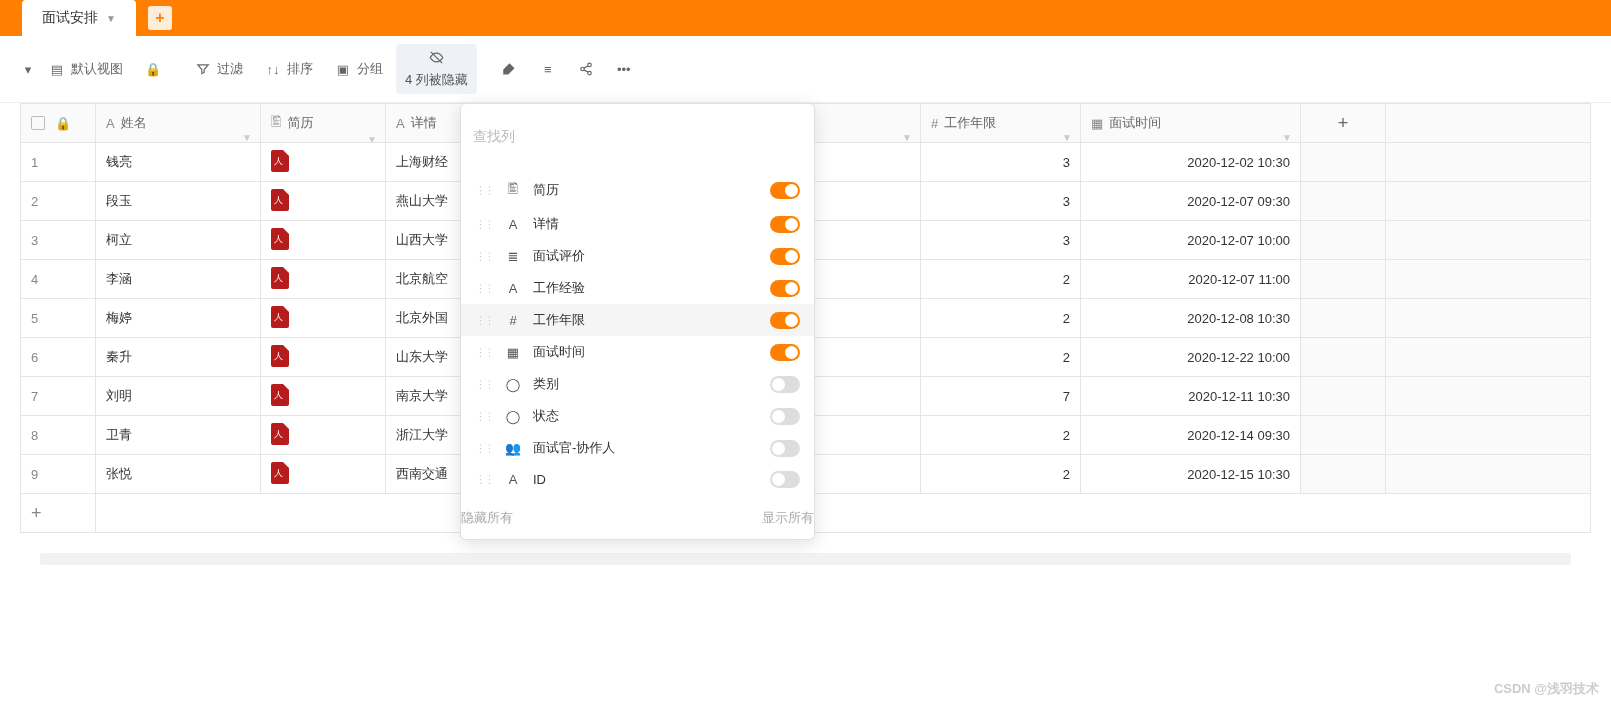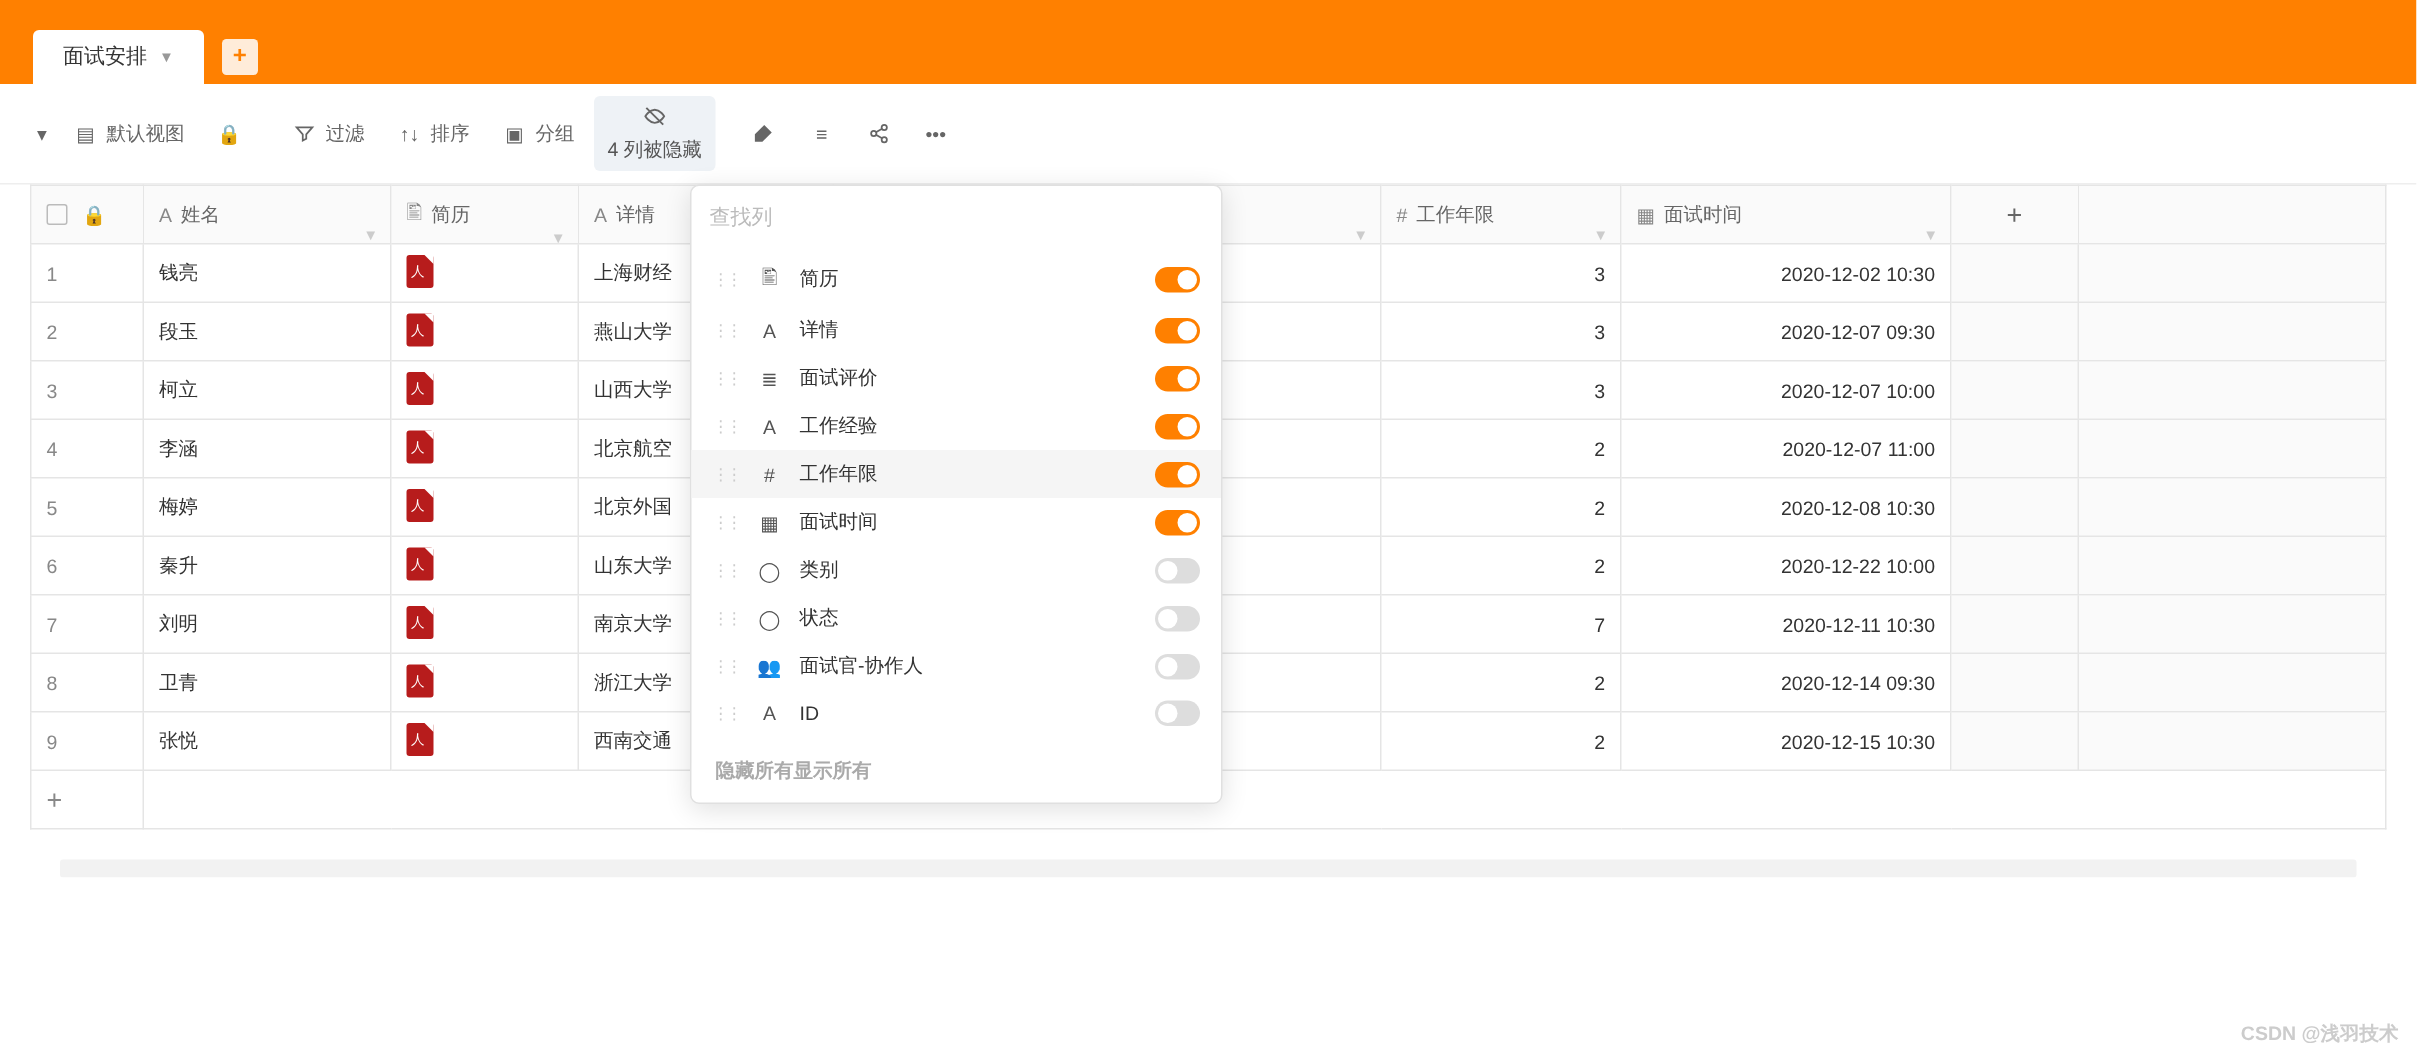--- a/index.html
+++ b/index.html
@@ -1,18 +1,18 @@
 <!DOCTYPE html>
 <html><head>
 <meta charset="utf-8">
 <style>
 * { box-sizing: border-box; margin: 0; padding: 0; }
 body { font-family: -apple-system, BlinkMacSystemFont, "Segoe UI", "PingFang SC", "Microsoft YaHei", sans-serif; font-size: 13px; color: #333; background: #fff; }
 
-.topbar { background: #ff8000; height: 56px; display: flex; align-items: flex-end; padding: 0 22px; }
+.topbar { background: #ff8000; height: 36px; display: flex; align-items: flex-end; padding: 0 22px; }
 .tab { background: #fff; padding: 9px 20px 9px 20px; border-radius: 4px 4px 0 0; display: flex; align-items: center; gap: 8px; font-size: 14px; color: #333; cursor: pointer; }
 .tab .caret { color: #999; font-size: 10px; }
 .addtab { background: rgba(255,255,255,0.85); width: 24px; height: 24px; border-radius: 3px; display: flex; align-items: center; justify-content: center; margin-left: 12px; margin-bottom: 6px; color: #ff8000; font-weight: bold; cursor: pointer; font-size: 16px; }
 
 .toolbar { display: flex; align-items: center; gap: 4px; padding: 8px 20px; border-bottom: 1px solid #eee; font-size: 13px; color: #666; }
 .toolbar .tbtn { display: flex; align-items: center; gap: 6px; padding: 5px 9px; border-radius: 4px; cursor: pointer; }
 .toolbar .tbtn.active { background: #eef2f6; color: #555; flex-direction: column; }
 .toolbar .sep { width: 8px; }
 .toolbar .ico { width: 16px; height: 16px; display: inline-flex; align-items: center; justify-content: center; color: #666; }
 
@@ -37,36 +37,36 @@
 .grid td.col-add, .grid td.col-rest { background: #fafafa; }
 .grid thead th.col-idx .hwrap { gap: 10px; }
 .checkbox { width: 14px; height: 14px; border: 1.5px solid #bbb; border-radius: 2px; display: inline-block; }
 .lockico { color: #888; }
 .pdf-icon { width: 18px; height: 22px; background: #b71c1c; border-radius: 2px; position: relative; display: inline-block; }
 .pdf-icon::before { content: ""; position: absolute; top: 0; right: 0; border-style: solid; border-width: 0 6px 6px 0; border-color: transparent #fff transparent transparent; }
 .pdf-icon::after { content: "人"; color: #fff; font-size: 9px; position: absolute; left: 3px; top: 5px; }
 .addrow td { color: #888; font-size: 18px; }
 
 .popover { position: absolute; top: 0px; left: 460px; width: 355px; background: #fff; border: 1px solid #e0e0e0; border-radius: 6px; box-shadow: 0 4px 18px rgba(0,0,0,0.12); z-index: 10; }
-.popover .search { padding: 12px 12px; }
+.popover .search { padding: 24px 12px; }
 .popover .search input { width: 100%; border: none; outline: none; font-size: 14px; color: #333; }
 .popover .search input::placeholder { color: #bbb; }
 .popover .list { padding: 4px 0; }
 .popover .item { display: flex; align-items: center; padding: 7px 14px; gap: 12px; cursor: pointer; }
 .popover .item.hovered { background: #f5f5f5; }
 .popover .drag { color: #ccc; font-size: 11px; letter-spacing: -2px; cursor: grab; }
 .popover .fico { width: 16px; text-align: center; color: #555; font-size: 13px; }
 .popover .fname { flex: 1; color: #333; font-size: 13px; }
 .toggle { width: 30px; height: 17px; border-radius: 10px; position: relative; transition: background .15s; }
 .toggle.on { background: #ff8000; }
 .toggle.off { background: #ddd; }
 .toggle::after { content: ""; position: absolute; top: 2px; width: 13px; height: 13px; border-radius: 50%; background: #fff; }
 .toggle.on::after { right: 2px; }
 .toggle.off::after { left: 2px; }
-.popover .footer { display: flex; padding: 10px 16px 12px; color: #aaa; font-size: 13px; font-weight: bold; }
+.popover .footer { display: flex; justify-content: space-between; padding: 10px 0 12px; color: #aaa; font-size: 13px; }
 .popover .footer span { cursor: pointer; }
 
 .watermark { position: fixed; right: 12px; bottom: 8px; color: #ccc; font-size: 13px; pointer-events: none; font-weight: bold; }
 .bottombar { position: relative; margin: 20px 20px 0; height: 12px; background: #f2f2f2; border-radius: 2px; }
 </style>
 </head>
 <body>
 
 <div class="topbar">
   <div class="tab">

